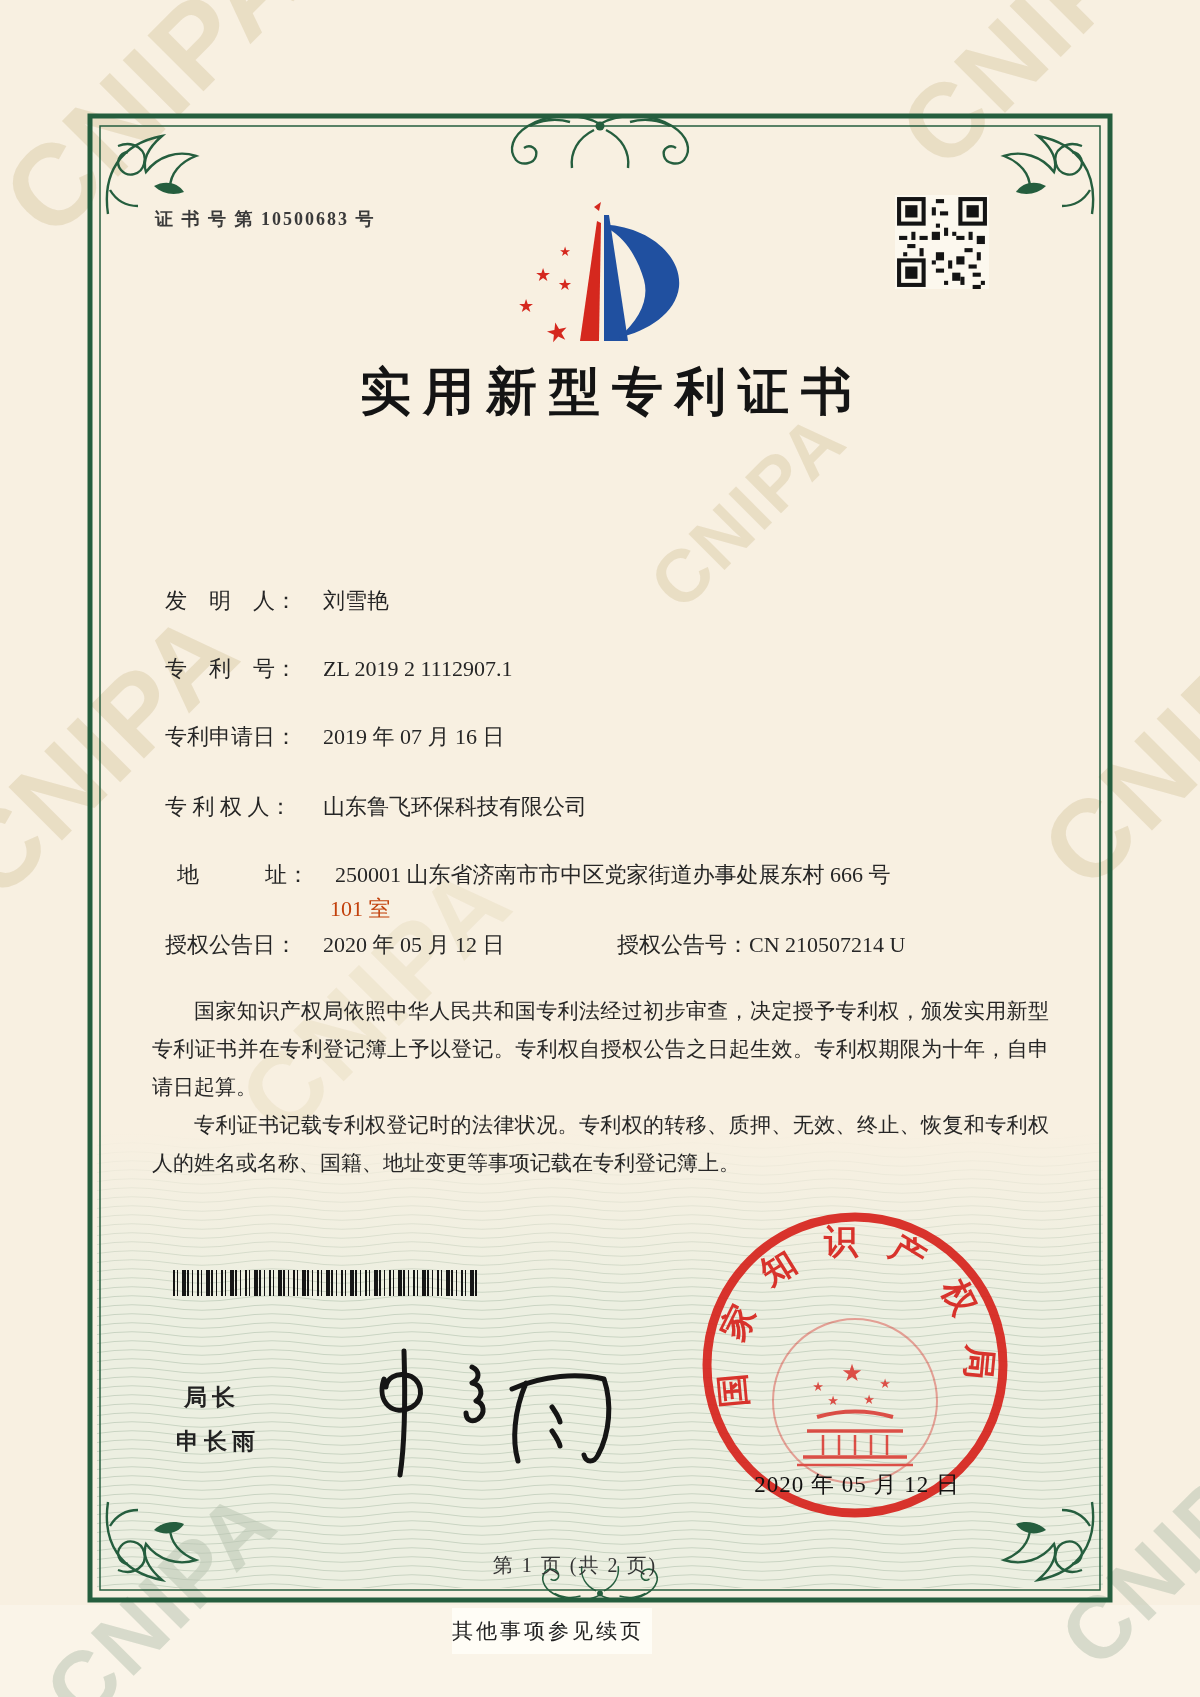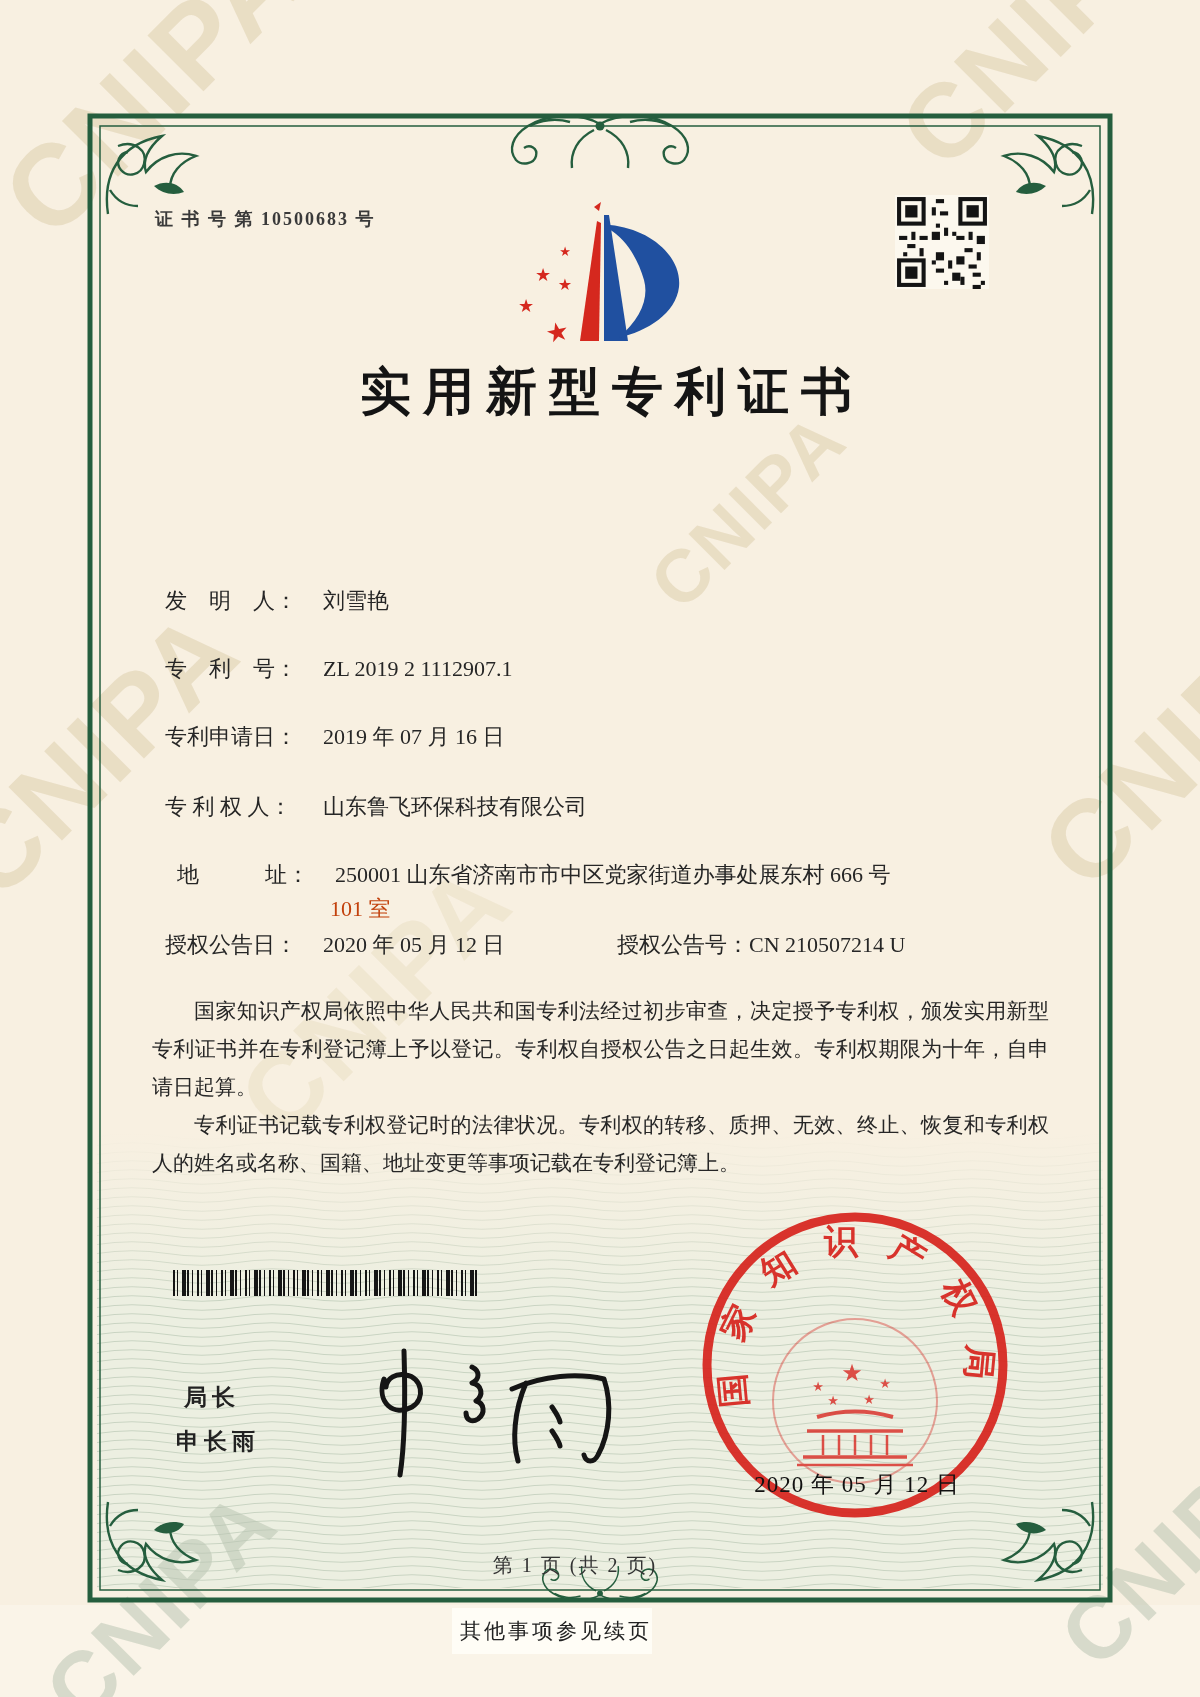--- a/index.html
+++ b/index.html
@@ -42,21 +42,21 @@
   .sig-name{left:176px;top:1426px;font-size:23px;letter-spacing:5px;font-weight:700;
             font-family:"Liberation Sans","DejaVu Sans",sans-serif;color:#222;}
   
   .seal-date{left:737px;top:1469px;width:240px;text-align:center;font-size:23px;
              letter-spacing:1px;color:#111;}
   
   .page-num{left:450px;top:1552px;width:250px;text-align:center;font-size:20px;
             letter-spacing:2px;color:#333;}
   .bottom-strip{left:0;top:1605px;width:1200px;height:92px;background:#faf4e8;}
   .cont-note{left:452px;top:1608px;width:200px;height:46px;line-height:46px;background:#fffdf6;
-             text-align:right;font-size:21px;letter-spacing:3px;color:#222;}
+             text-align:left;font-size:21px;letter-spacing:3px;color:#222;}
   .fade{left:97px;top:1132px;width:1006px;height:170px;
         background:linear-gradient(#f8f0e1,rgba(248,240,225,0));}
 </style>
 </head>
 <body>
 
 <div class="page">
 
   <svg class="abs" style="left:97px;top:1132px;" width="1006" height="456">
     <defs>

